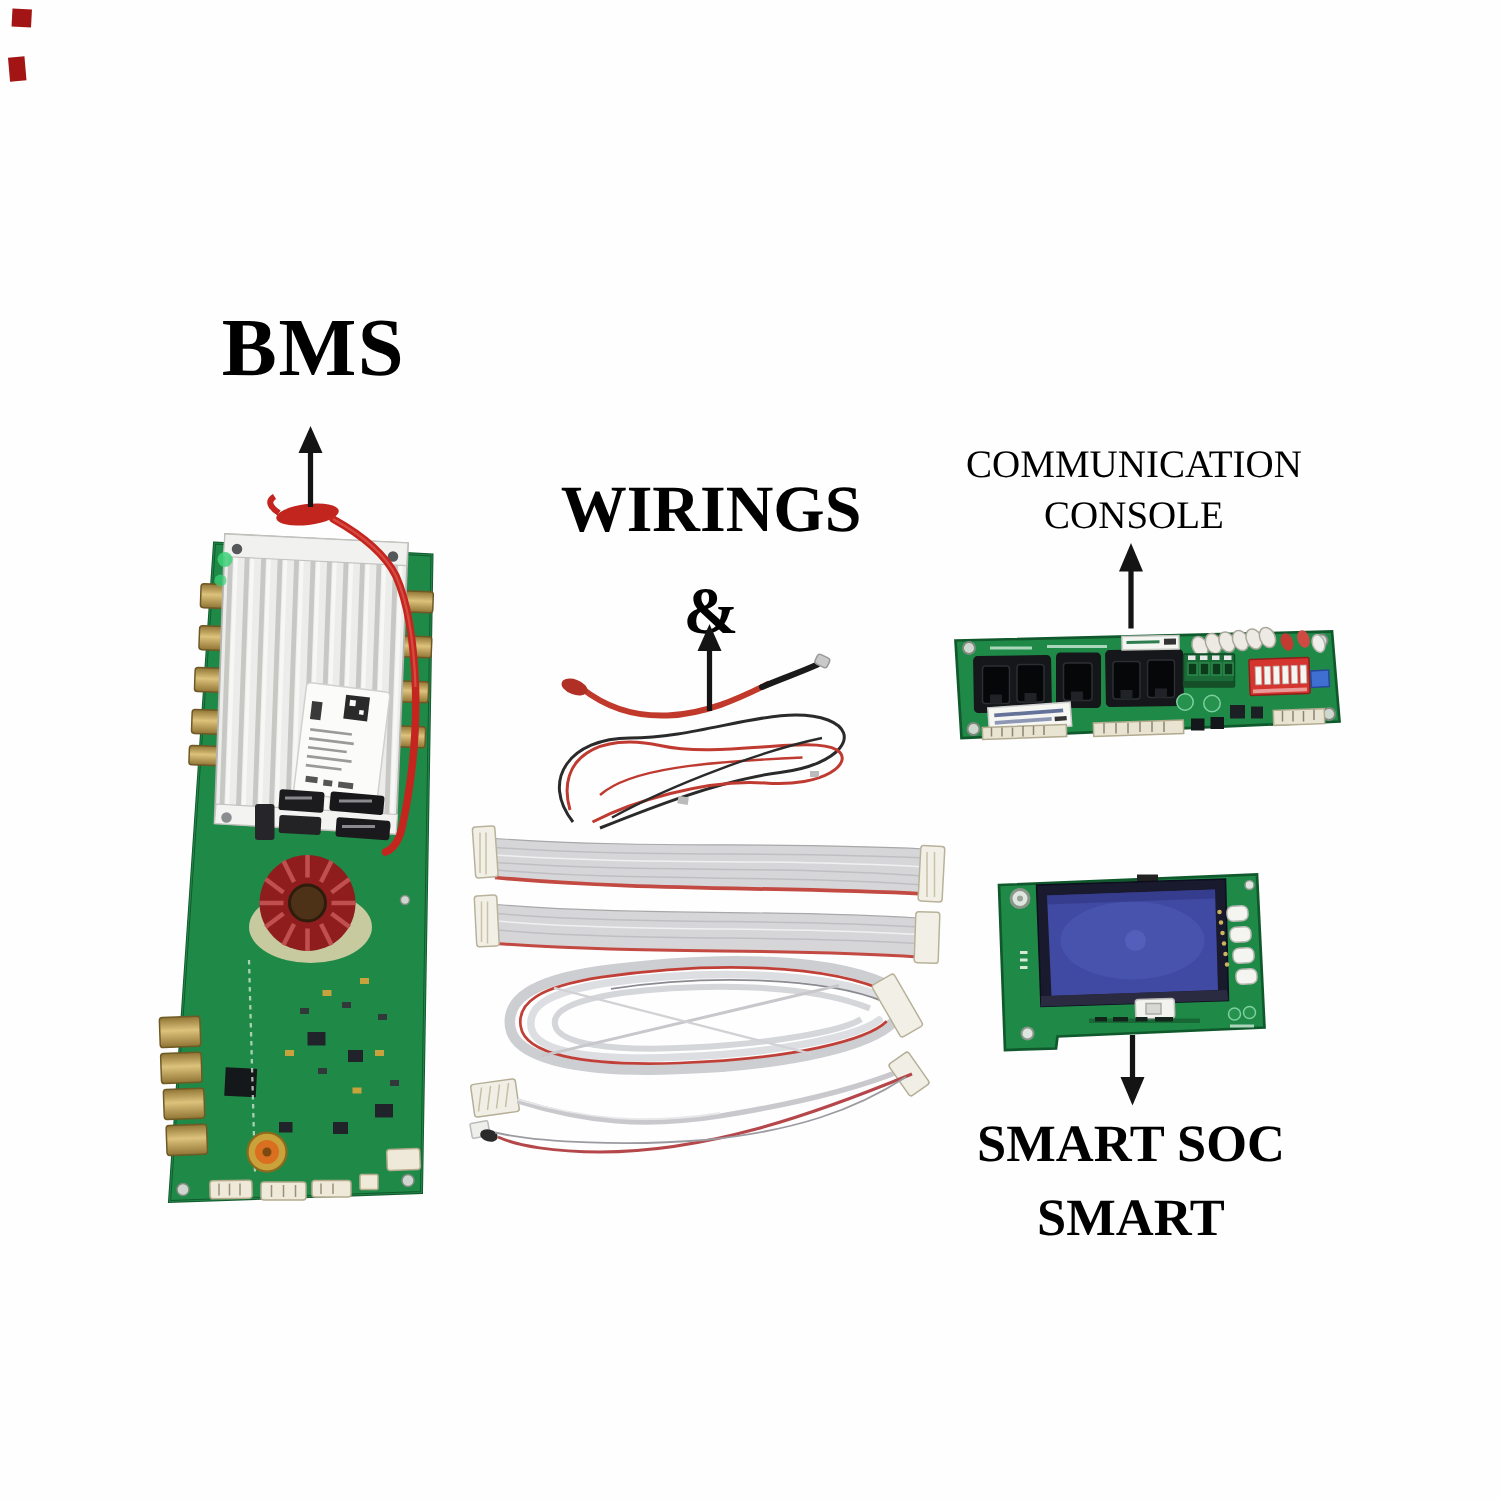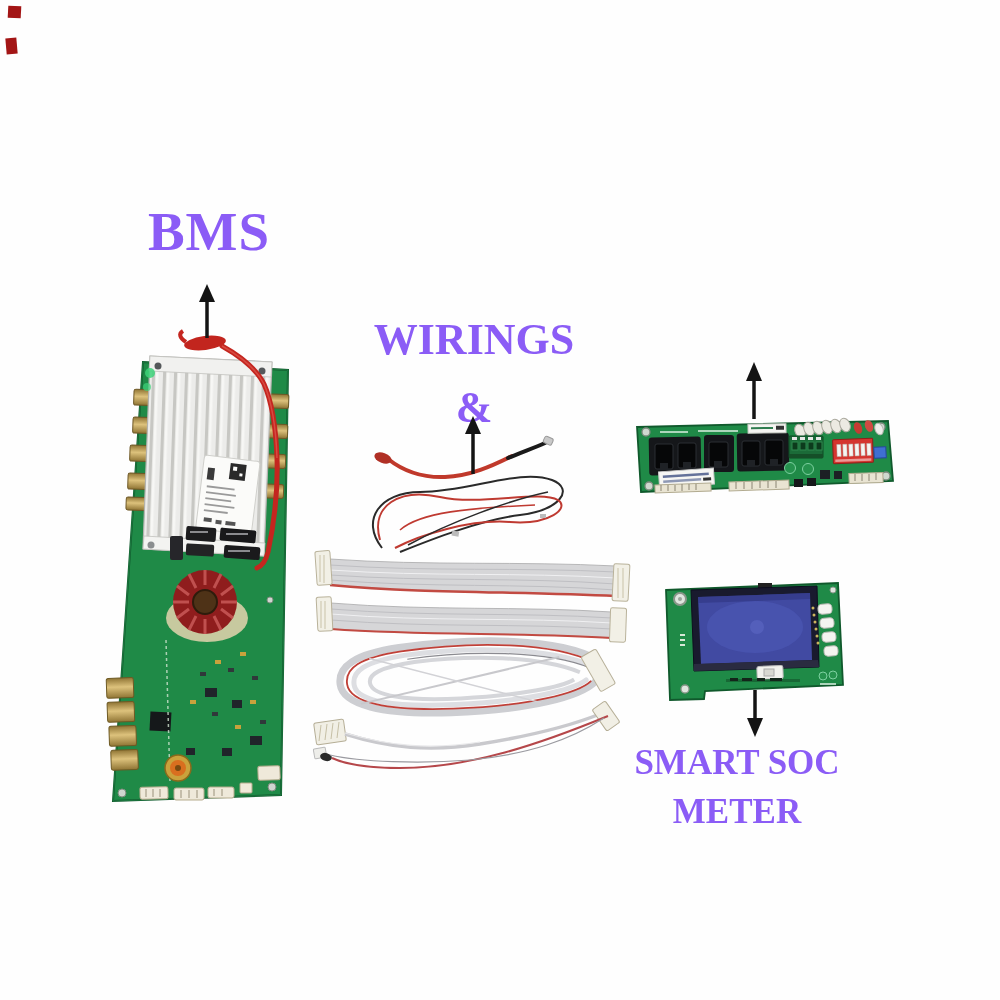--- a/index.html
+++ b/index.html
@@ -1,46 +1,50 @@
 <!DOCTYPE html>
 <html><head>
 <meta charset="utf-8">
 <style>
   html,body{margin:0;padding:0;background:#fff;}
   #stage{
     position:relative;width:1000px;height:1000px;background:#fefefe;
     font-family:"Liberation Serif", serif;overflow:hidden;
   }
-  .label{position:absolute;text-align:center;color:#8b5cf6;}
+  .label{position:absolute;text-align:center;color:#000000;}
   .label-bms{left:124px;top:200px;width:170px;font-size:55px;font-weight:700;letter-spacing:1px;}
   .label-wirings{left:370px;top:306px;width:208px;font-size:44px;font-weight:700;line-height:1.55;}
   .label-console{left:636px;top:293px;width:240px;font-size:26px;font-weight:400;line-height:1.3;}
-  .label-soc{left:627px;top:738px;width:220px;font-size:35px;font-weight:700;line-height:1.4;}
+  .label-soc{left:644px;top:738px;width:220px;font-size:35px;font-weight:700;line-height:1.4;}
   .svgabs{position:absolute;}
   .redmark{position:absolute;background:#a31515;}
   .redmark-1{left:8px;top:6px;width:13px;height:12px;transform:rotate(3deg);}
   .redmark-2{left:6px;top:38px;width:11px;height:16px;transform:rotate(-5deg);}
 </style>
 </head>
 <body>
 
 <div id="stage">
 
   <div class="redmark redmark-1"></div>
   <div class="redmark redmark-2"></div>
 
   <div class="label label-bms">
     <span>BMS</span>
   </div>
   <div class="label label-wirings">
     <div>WIRINGS &amp;</div>
   </div>
+  <div class="label label-console">
+    <div>COMMUNICATION</div>
+    <div>CONSOLE</div>
+  </div>
   <div class="label label-soc">
     <div>SMART SOC</div>
-    <div>METER</div>
+    <div>SMART</div>
   </div>
 
   <svg class="svgabs" style="left:95px;top:325px" width="205" height="500" viewBox="95 325 205 500">
     <defs>
       <pattern id="fins" width="11" height="12" patternUnits="userSpaceOnUse" patternTransform="rotate(2)">
         <rect width="11" height="12" fill="#ececea"></rect>
         <rect x="0" width="3.5" height="12" fill="#c7c7c3"></rect>
         <rect x="3.5" width="3" height="12" fill="#f7f7f5"></rect>
       </pattern>
       <linearGradient id="gold" x1="0" y1="0" x2="0" y2="1">

